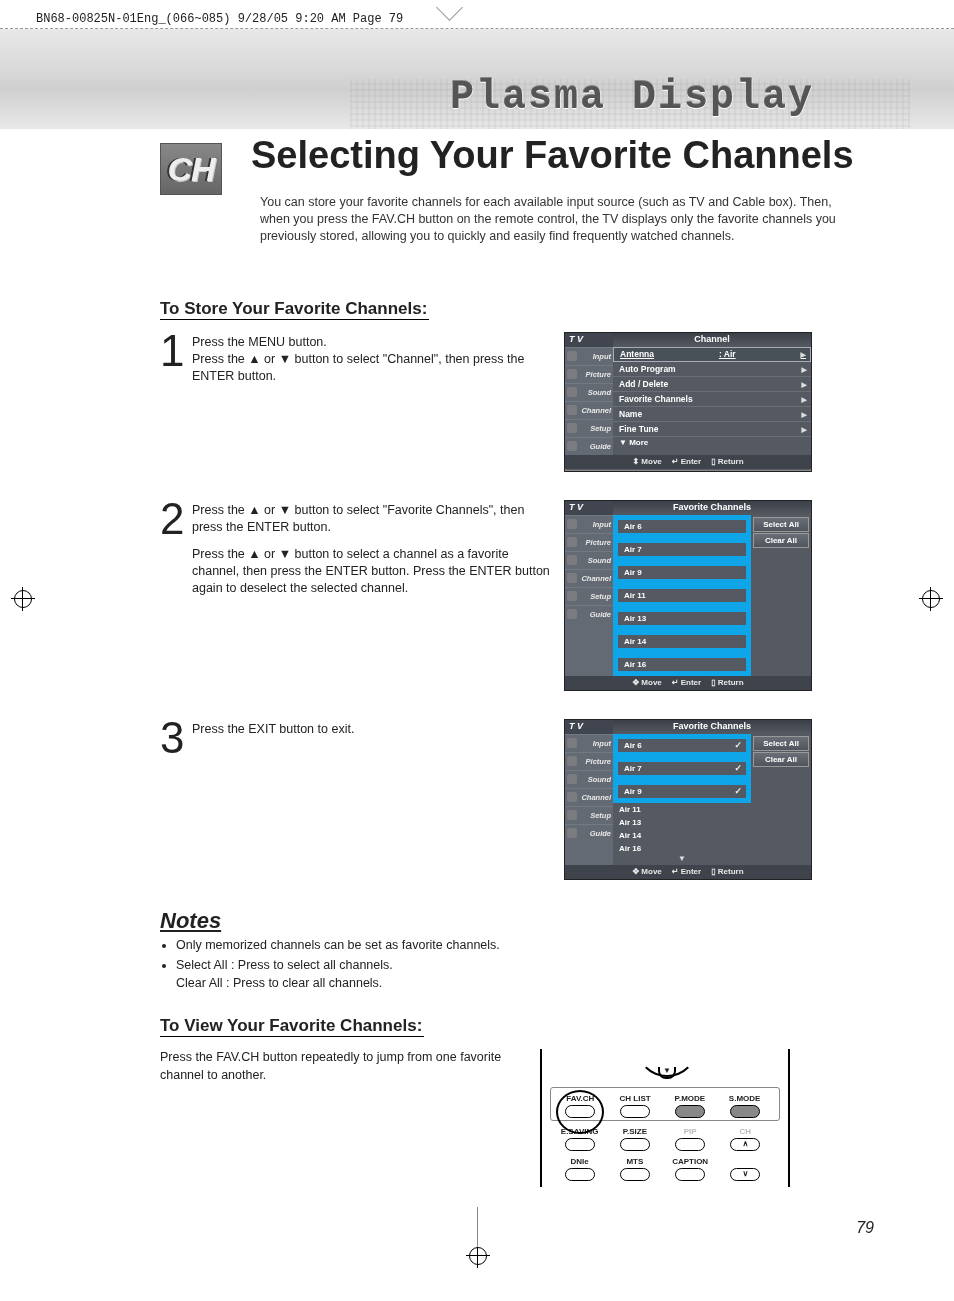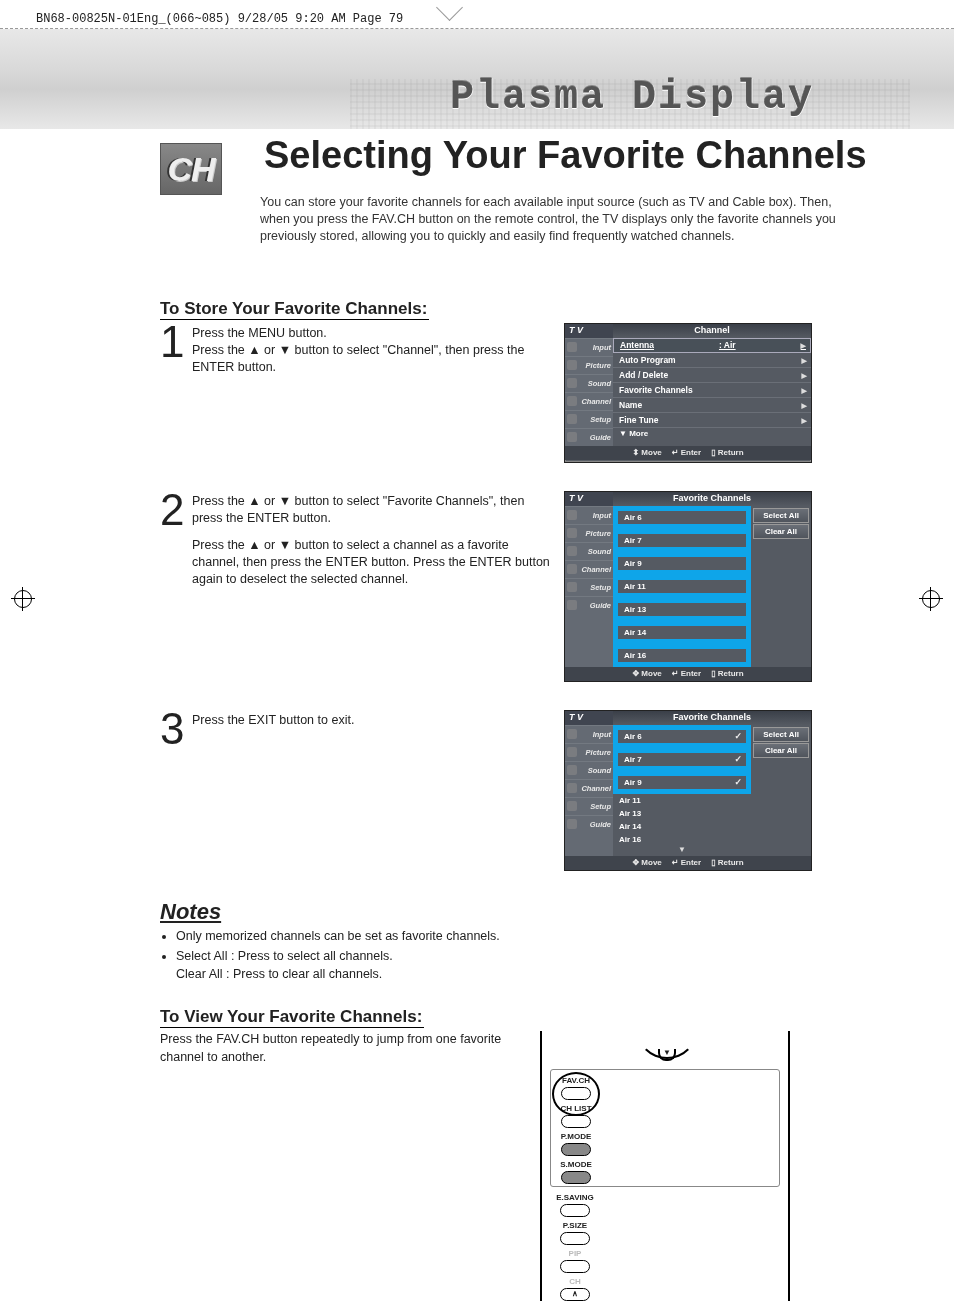--- a/index.html
+++ b/index.html
@@ -63,21 +63,21 @@
     font-weight: 900;
     font-style: italic;
     text-align: center;
     line-height: 50px;
     font-family: Arial, sans-serif;
     text-shadow: -2px 0 0 #333, 1px 1px 0 #ccc;
     letter-spacing: -1px;
   }
   .page-title {
     position: absolute;
-    left: 264px;
+    left: 251px;
     top: 5px;
     font-family: "Arial Narrow", Arial, sans-serif;
     font-size: 38px;
     font-weight: 900;
     letter-spacing: 0px;
   }
   .intro {
     position: absolute;
     left: 260px;
     top: 65px;
@@ -88,21 +88,21 @@
   }
   .main-body {
     padding-top: 170px;
   }
   .section-title {
     font-weight: 900;
     font-family: "Arial Narrow", Arial, sans-serif;
     font-size: 17px;
     border-bottom: 1px solid #000;
     display: inline-block;
-    margin-bottom: 3px;
+    margin-bottom: 12px;
     padding-right: 2px;
   }
   .step {
     display: flex;
     margin-bottom: 28px;
     min-height: 140px;
   }
   .step-num {
     font-family: "Arial Narrow", Arial, sans-serif;
     font-size: 44px;
@@ -317,21 +317,20 @@
     text-align: center; line-height: 8px;
   }
   .remote-btn-group {
     display: flex;
     justify-content: space-around;
     border: 1px solid #888;
     border-radius: 3px;
     padding: 6px 9px 2px 4px;
     gap: 4px;
     margin-bottom: 4px;
-    flex-direction: column;
   }
   .remote-btn-group.noborder { border: none; padding-top: 2px; }
   .rbtn {
     display: flex; flex-direction: column; align-items: center;
     width: 42px;
     font-size: 8px;
   }
   .rbtn .cap {
     width: 28px; height: 11px; border: 1.5px solid #000; border-radius: 8px;
   }

